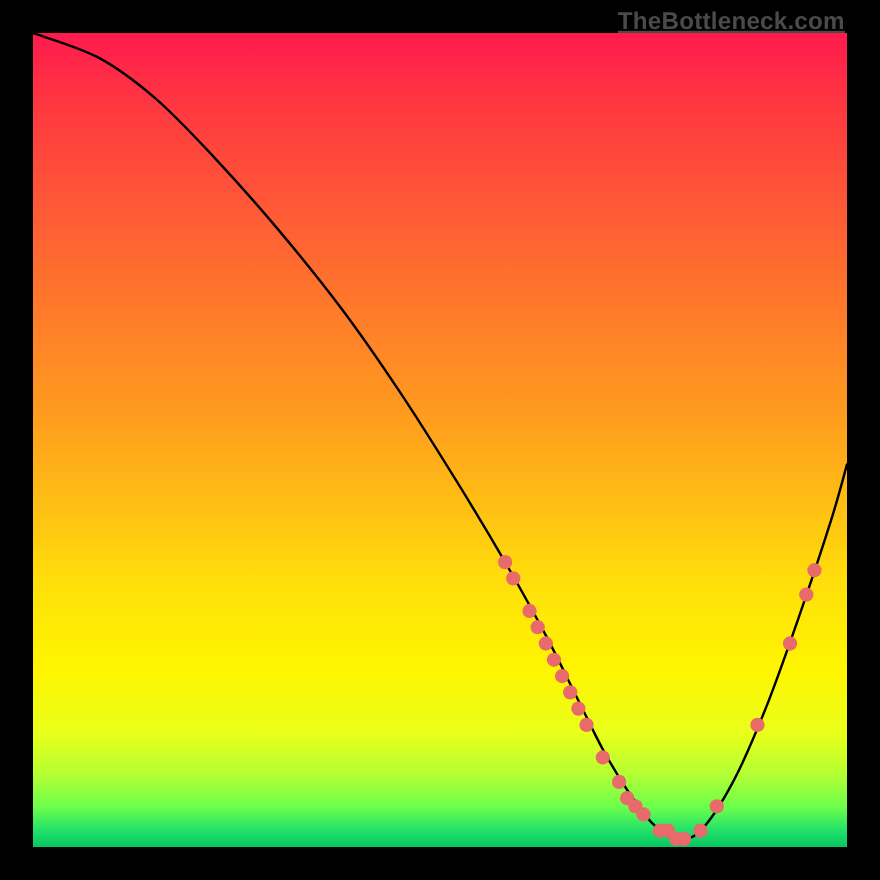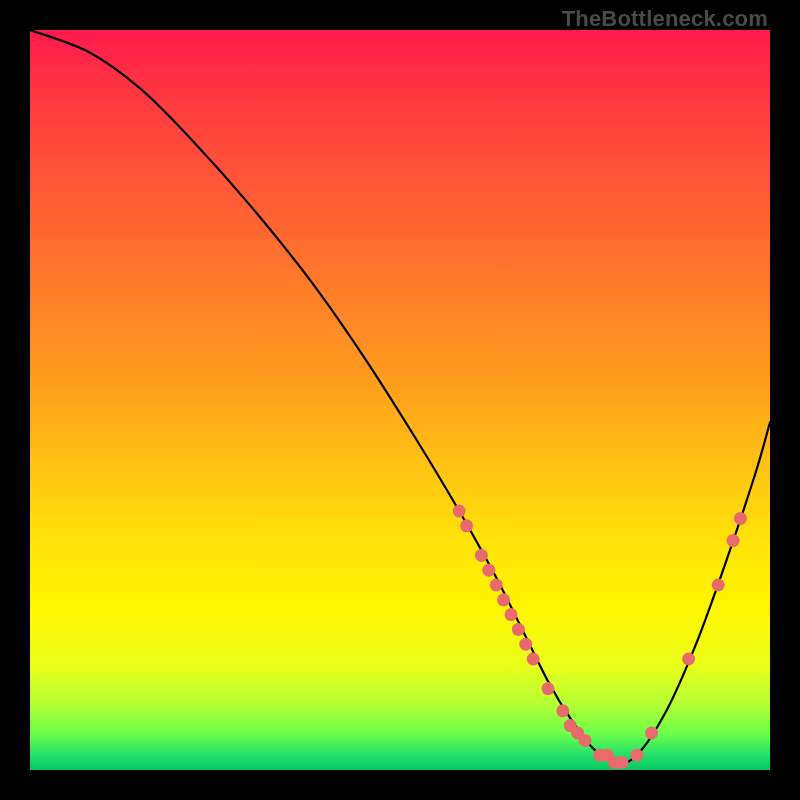--- a/index.html
+++ b/index.html
@@ -42,20 +42,21 @@
   }
   .watermark {
     position: absolute;
     top: 6px;
     right: 32px;
     color: #4a4a4a;
     font-size: 22px;
     font-weight: 600;
     letter-spacing: 0.2px;
     user-select: none;
+    text-decoration: underline;
   }
   svg.curve {
     position: absolute;
     left: 0;
     top: 0;
     width: 740px;
     height: 740px;
   }
 </style>
 </head>

